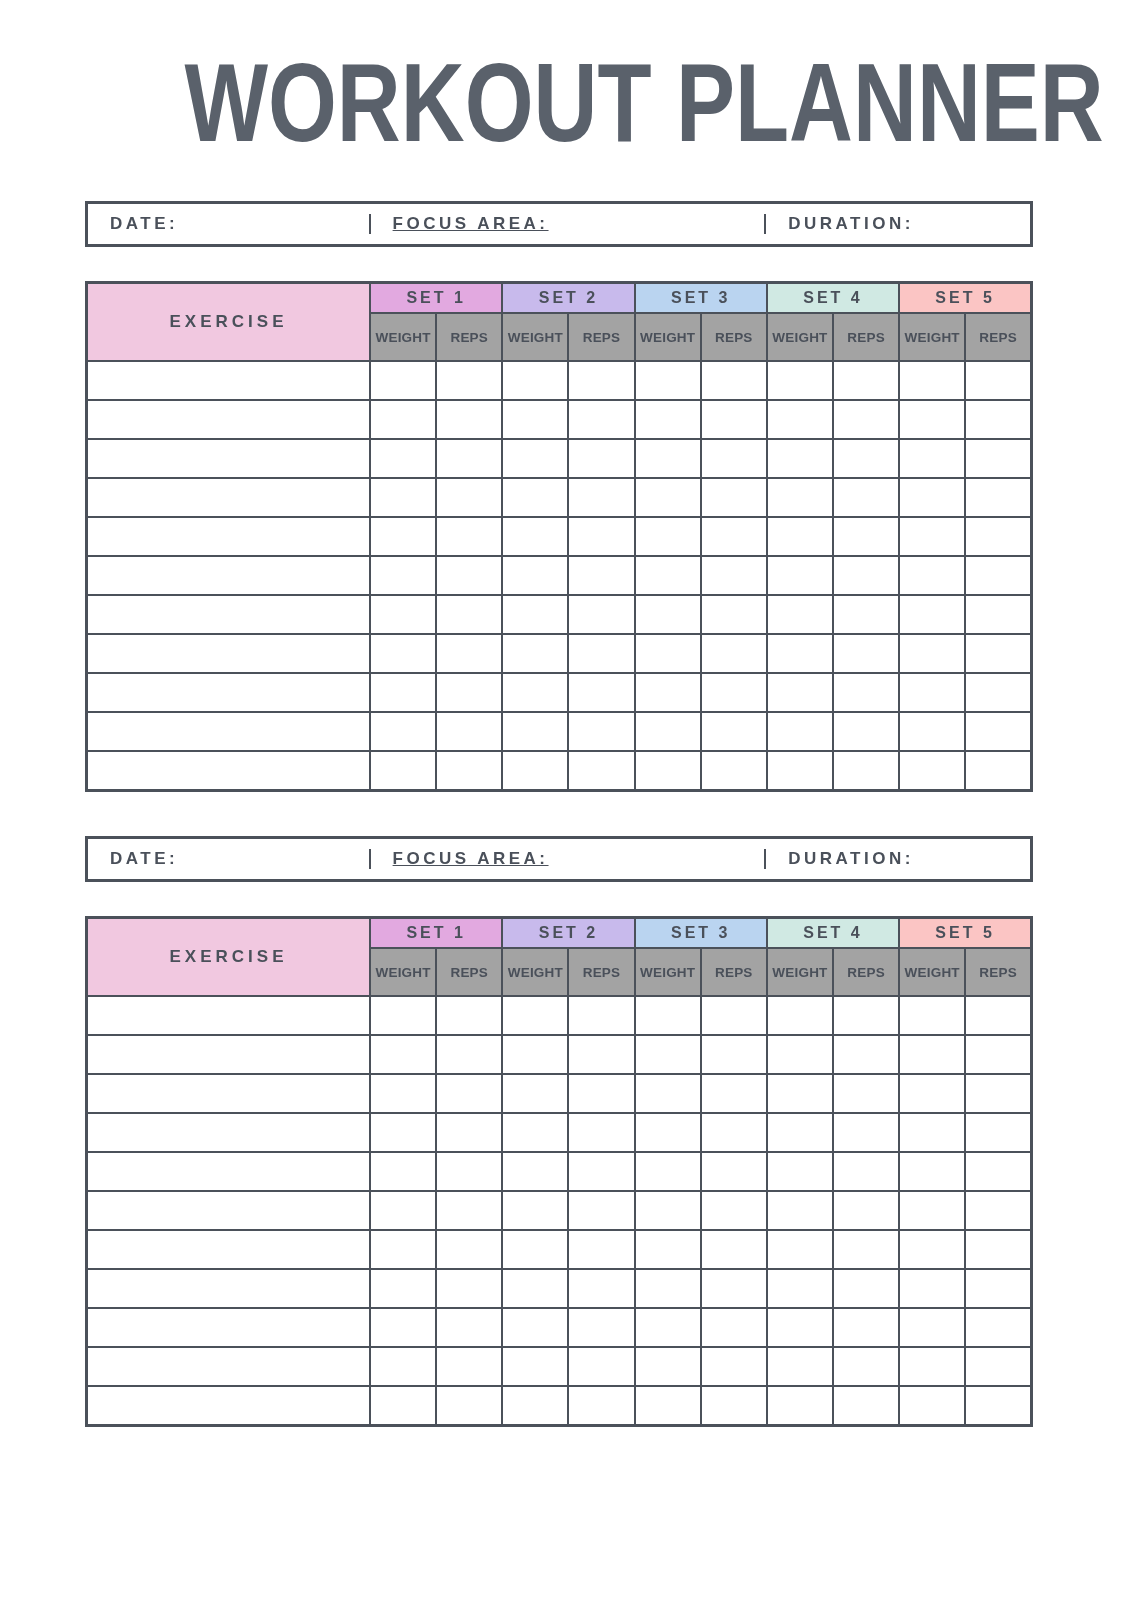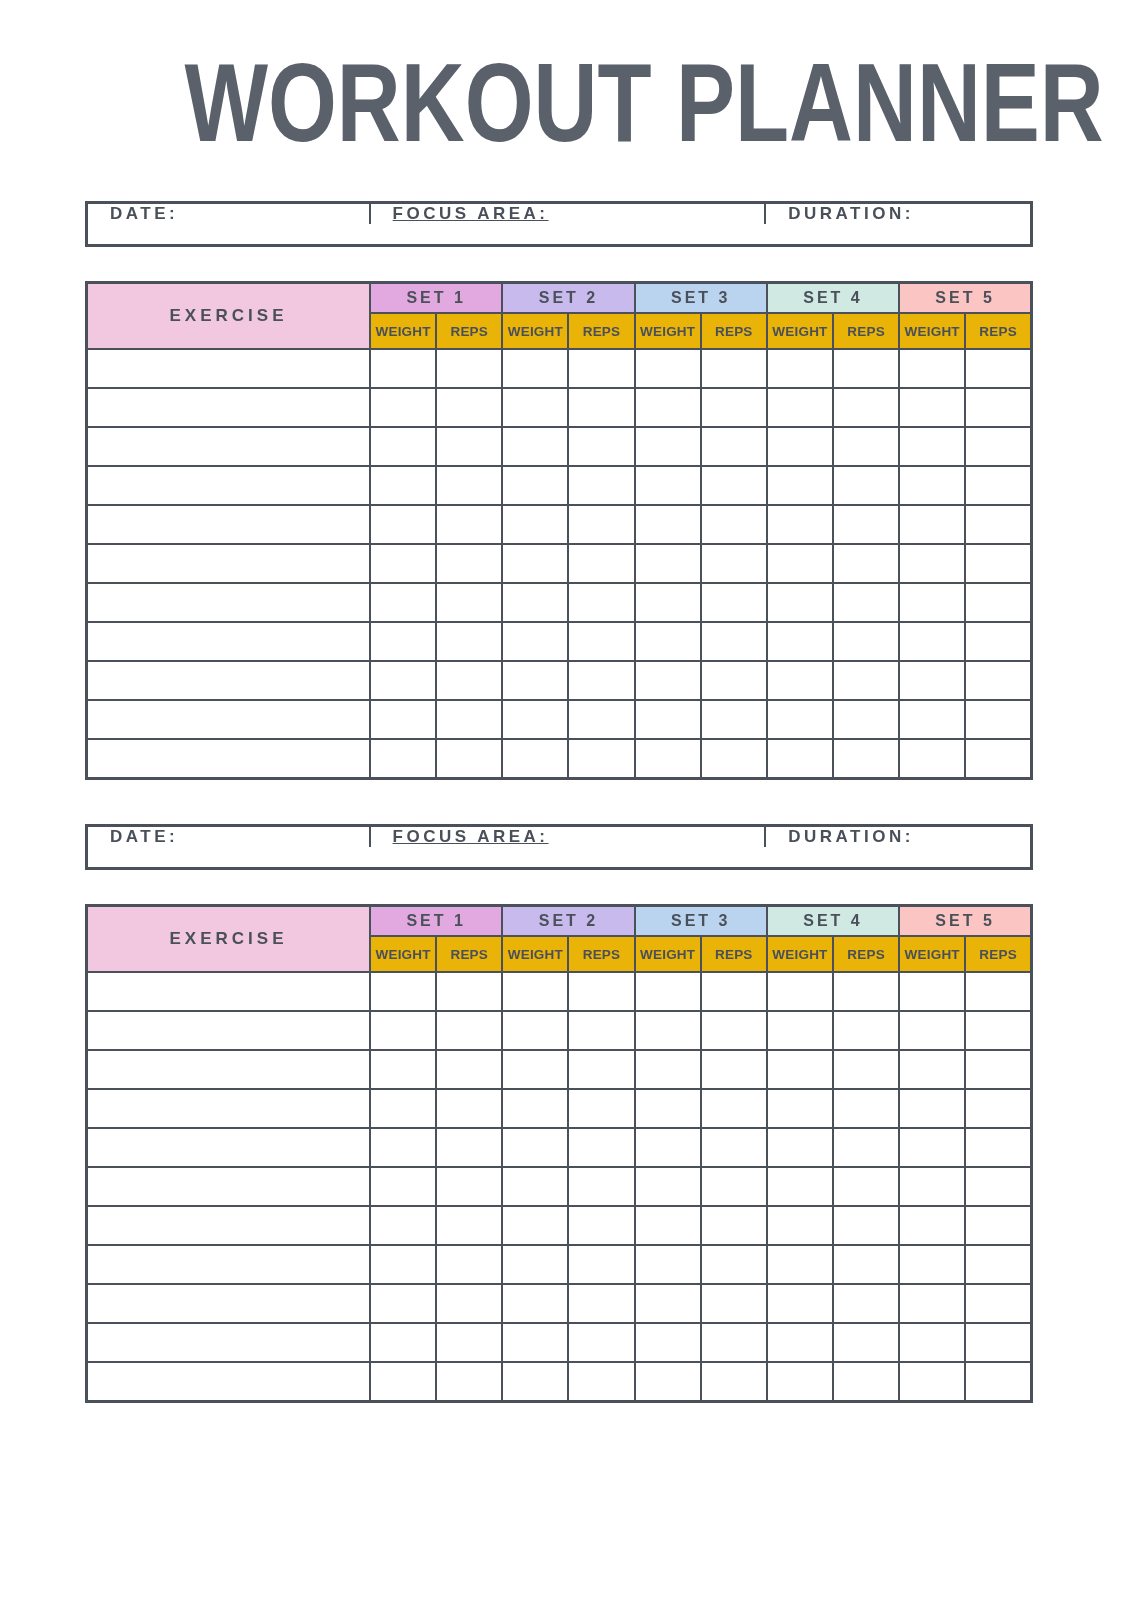--- a/index.html
+++ b/index.html
@@ -25,21 +25,21 @@
     letter-spacing:0px;
     transform:scaleX(0.79); transform-origin:center;
   }
 
   
   .workout-section{ margin-top:39px; }
   .workout-section + .workout-section{ margin-top:44px; }
 
   
   .meta-row{
-    display:flex; align-items:flex-start;
+    display:flex; align-items:center;
     height:46px;
     border:3px solid var(--border-color);
     background:#fff;
   }
   .meta-cell{
     display:flex; align-items:center;
     padding-left:22px;
     border-right:2px solid var(--border-color);
   }
   .meta-cell:last-child{ border-right:none; }
@@ -64,22 +64,22 @@
     text-align:center; vertical-align:middle;
     color:var(--text-color);
   }
   th.exercise-header{
     font-size:17px; font-weight:700; letter-spacing:4px;
   }
   th.set-header{
     height:31px; font-size:16px; font-weight:700; letter-spacing:3px;
   }
   th.sub-header{
-    height:36px; font-size:13.5px; font-weight:700; letter-spacing:0.2px;
-    background:#eab308;
+    height:48px; font-size:13.5px; font-weight:700; letter-spacing:0.2px;
+    background:#a3a3a3;
   }
   .workout-table tbody td{ height:39px; background:#fff; }
 </style>
 </head>
 <body>
 
 <div class="page">
   <h1 class="title">WORKOUT PLANNER</h1>
   <div id="sections">
       <section class="workout-section">

